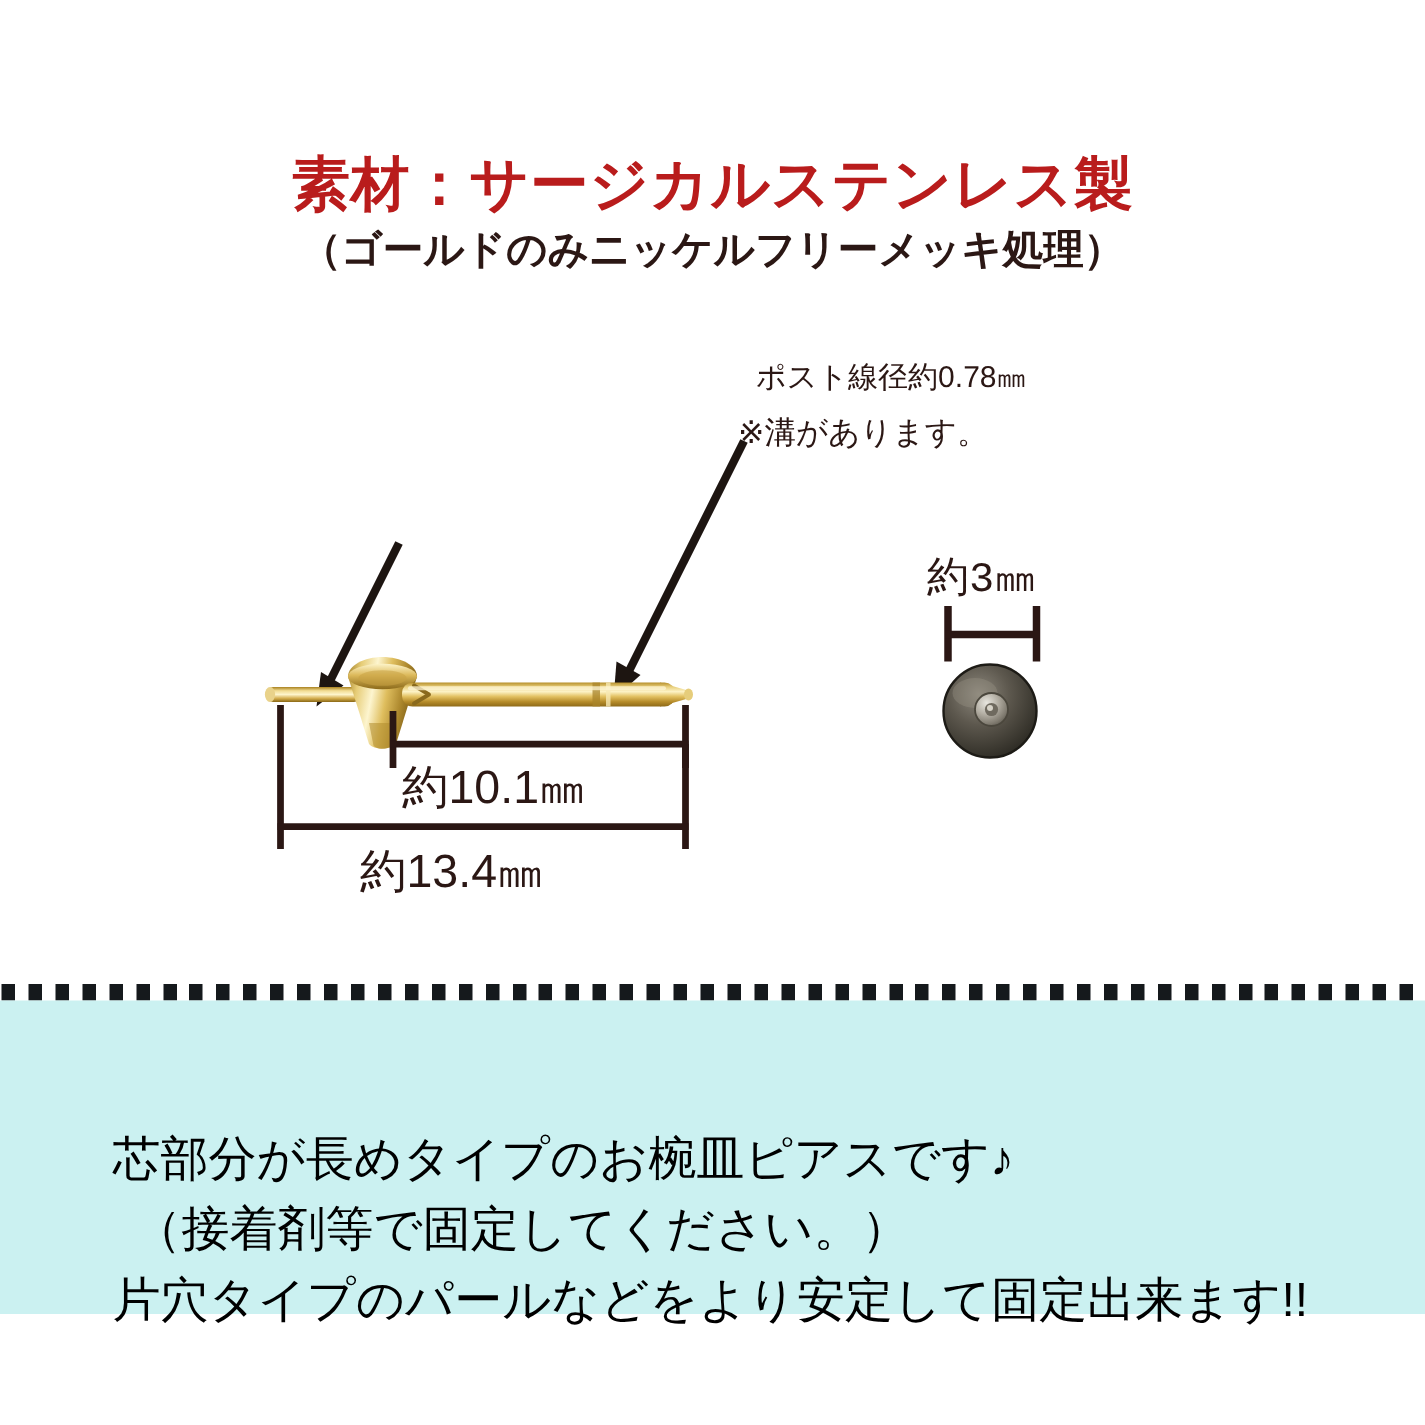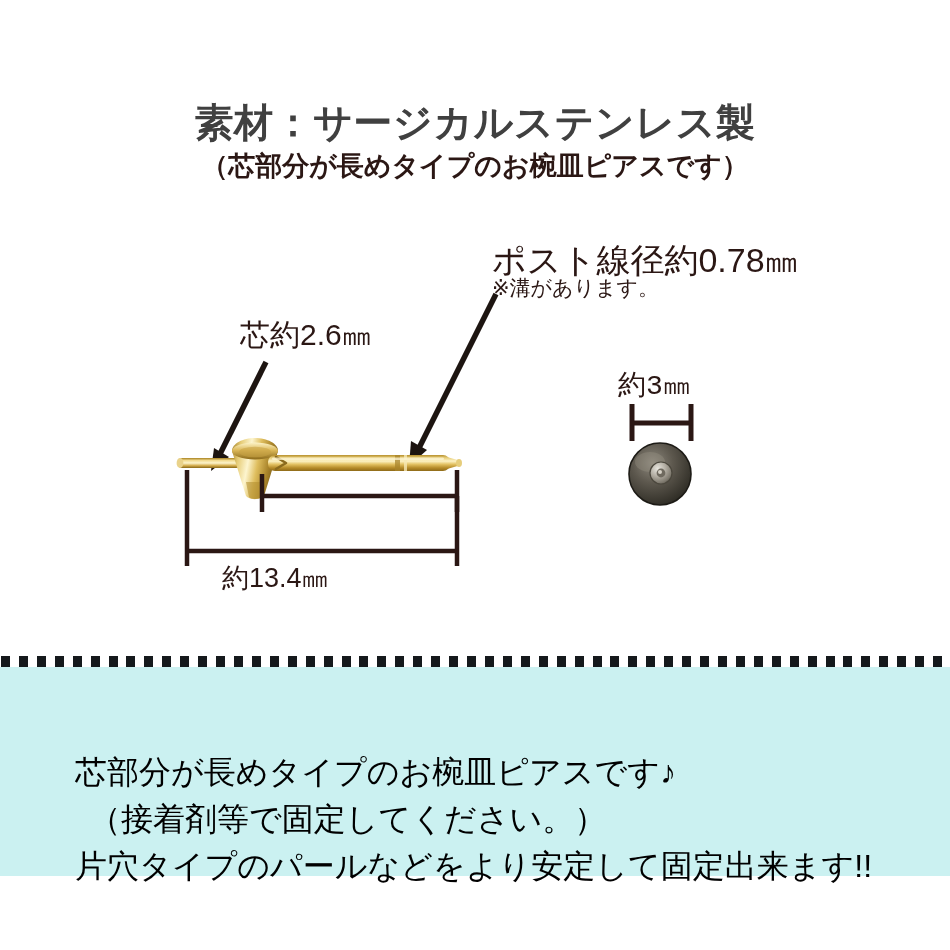--- a/index.html
+++ b/index.html
@@ -18,21 +18,21 @@
 
   
   #title-main {
     position: absolute;
     left: 0;
     top: 96px;
     width: 950px;
     text-align: center;
     font-size: 39px;
     font-weight: bold;
-    color: #404040;
+    color: #b91c1c;
     letter-spacing: 0.5px;
     white-space: nowrap;
   }
   #title-sub {
     position: absolute;
     left: 0;
     top: 148px;
     width: 950px;
     text-align: center;
     font-size: 27px;
@@ -43,23 +43,23 @@
   }
 
   
   .callout {
     position: absolute;
     color: #2b1714;
     white-space: nowrap;
     font-weight: normal;
   }
   #label-post-dia {
-    left: 492px;
+    left: 504px;
     top: 238px;
-    font-size: 34px;
+    font-size: 20px;
   }
   #label-post-note {
     left: 492px;
     top: 274px;
     font-size: 21px;
   }
   #label-core {
     left: 240px;
     top: 315px;
     font-size: 30px;
@@ -69,23 +69,23 @@
     top: 366px;
     font-size: 28px;
     font-family: Liberation Mono, monospace;
   }
   #label-101 {
     left: 268px;
     top: 504px;
     font-size: 31px;
   }
   #label-134 {
-    left: 222px;
+    left: 240px;
     top: 560px;
-    font-size: 27px;
+    font-size: 31px;
   }
 
   
   #art {
     position: absolute;
     left: 0;
     top: 0;
     width: 950px;
     height: 950px;
     pointer-events: none;
@@ -132,26 +132,26 @@
   .desc-line.indented {
     padding-left: 14px;
   }
 </style>
 </head>
 <body>
 
 <div id="page">
 
   <div id="title-main">素材：サージカルステンレス製</div>
-  <div id="title-sub">（芯部分が長めタイプのお椀皿ピアスです）</div>
+  <div id="title-sub">（ゴールドのみニッケルフリーメッキ処理）</div>
 
   <div class="callout" id="label-post-dia">ポスト線径約0.78㎜</div>
   <div class="callout" id="label-post-note">※溝があります。</div>
-  <div class="callout" id="label-core">芯約2.6㎜</div>
   <div class="callout" id="label-3mm">約3㎜</div>
+  <div class="callout" id="label-101">約10.1㎜</div>
   <div class="callout" id="label-134">約13.4㎜</div>
 
   <svg id="art" viewBox="0 0 950 950">
     <defs>
 
       <linearGradient id="goldShaft" x1="0" y1="0" x2="0" y2="1">
         <stop offset="0%" stop-color="#b68f2c"></stop>
         <stop offset="18%" stop-color="#e8cf7c"></stop>
         <stop offset="38%" stop-color="#fdf3c6"></stop>
         <stop offset="58%" stop-color="#e3c263"></stop>

